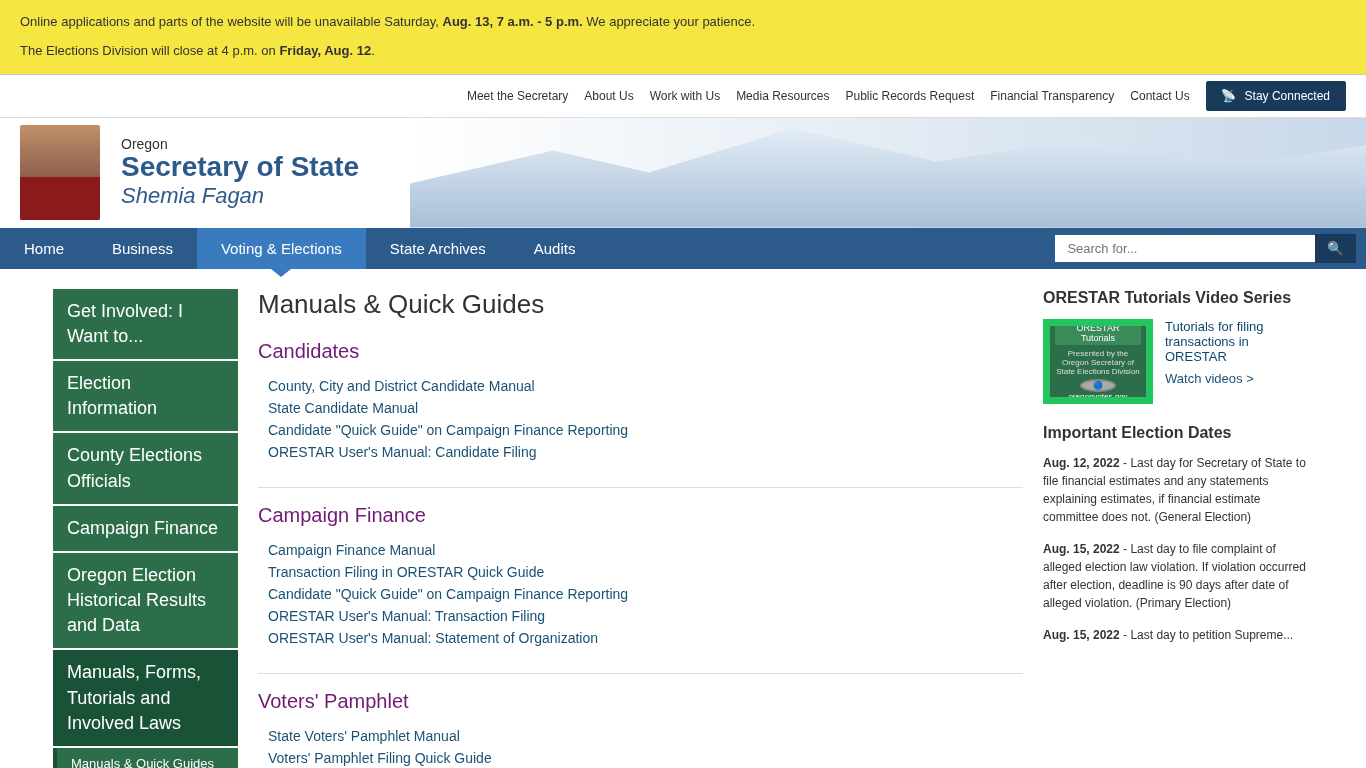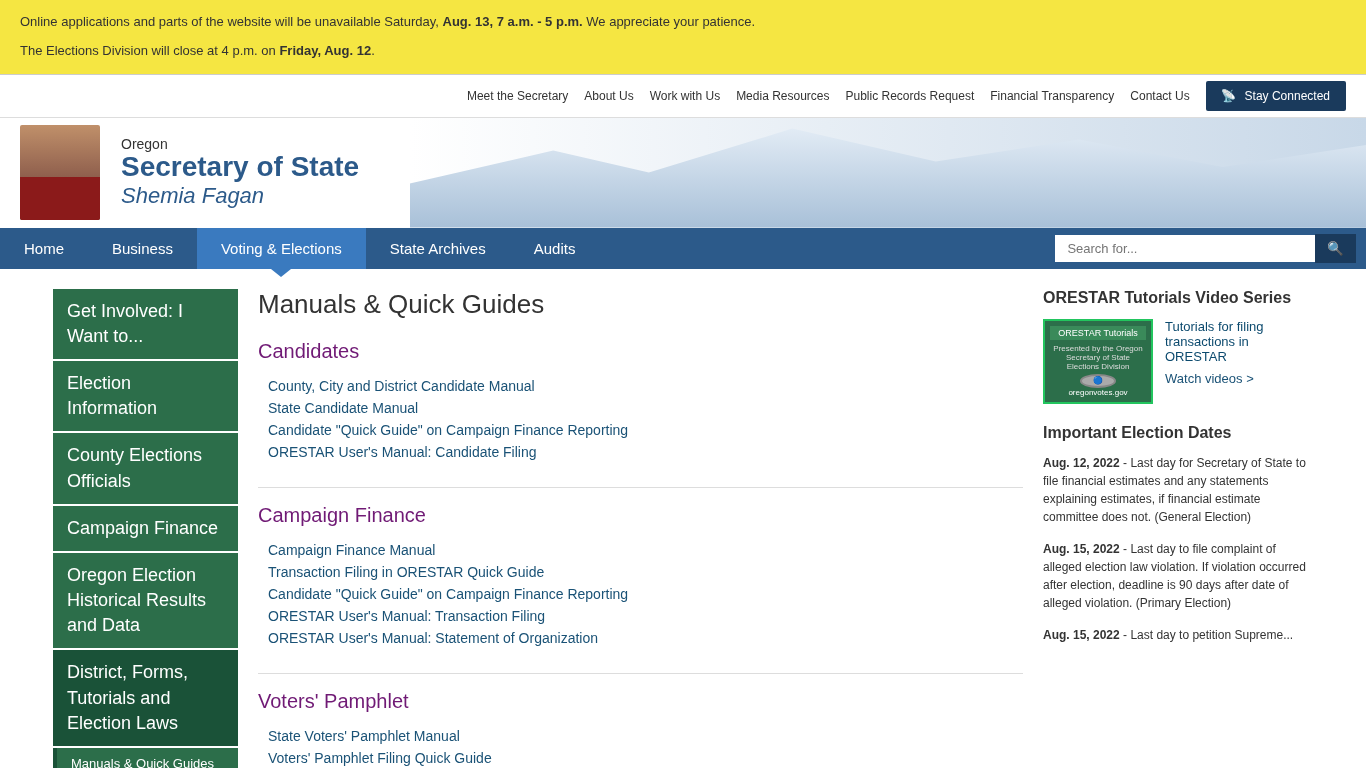--- a/index.html
+++ b/index.html
@@ -242,21 +242,21 @@
     .orestar-widget {
       display: flex;
       gap: 12px;
       margin-bottom: 10px;
     }
     .orestar-thumb {
       width: 110px;
       height: 85px;
       flex-shrink: 0;
       background: #2c6e4a;
-      border: 2px solid #22c55e;
+      border: 7px solid #22c55e;
       position: relative;
       overflow: hidden;
     }
     .orestar-thumb-inner {
       width: 100%;
       height: 100%;
       display: flex;
       flex-direction: column;
       align-items: center;
       justify-content: center;
@@ -365,21 +365,21 @@
 </nav>
 
 <div class="page-content">
 
   <aside class="sidebar">
     <a href="#" class="sidebar-item">Get Involved: I Want to...</a>
     <a href="#" class="sidebar-item">Election Information</a>
     <a href="#" class="sidebar-item">County Elections Officials</a>
     <a href="#" class="sidebar-item">Campaign Finance</a>
     <a href="#" class="sidebar-item">Oregon Election Historical Results and Data</a>
-    <a href="#" class="sidebar-item active">District, Forms, Tutorials and Election Laws</a>
+    <a href="#" class="sidebar-item active">Manuals, Forms, Tutorials and Involved Laws</a>
     <a href="#" class="sidebar-sub active">Manuals &amp; Quick Guides</a>
     <a href="#" class="sidebar-sub">Election Forms</a>
     <a href="#" class="sidebar-sub">Video Tutorials</a>
   </aside>
 
   <main class="main-content">
     <h1 class="page-title">Manuals &amp; Quick Guides</h1>
 
     <div class="section-block">
       <h2 class="section-heading">Candidates</h2>

